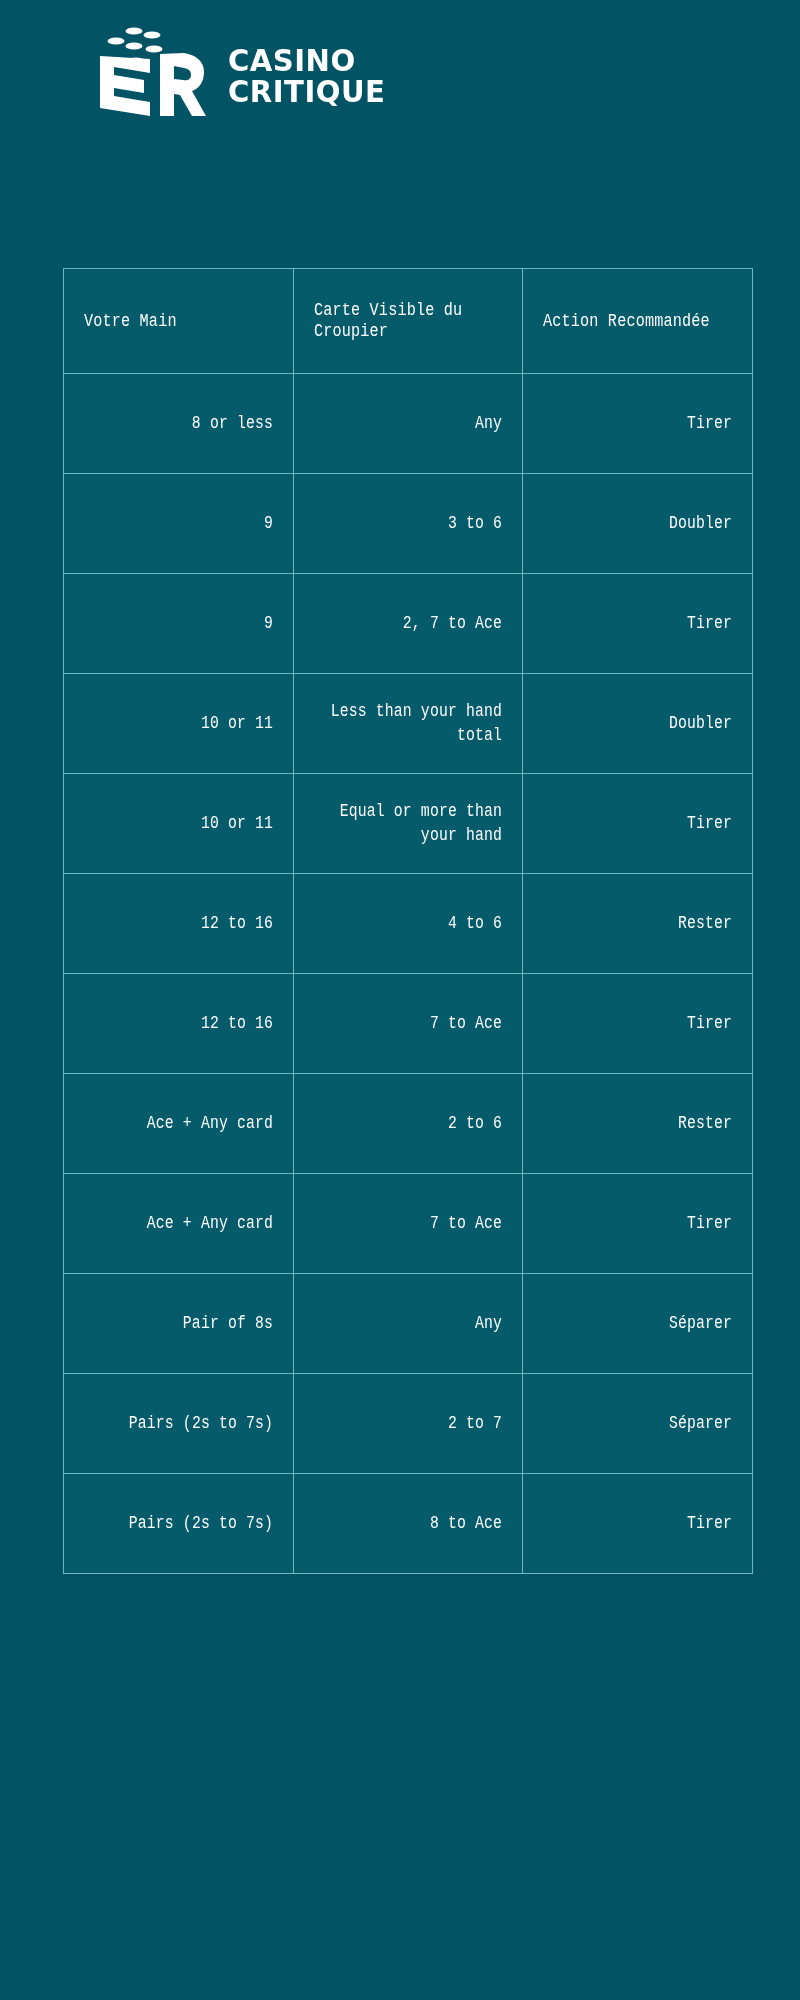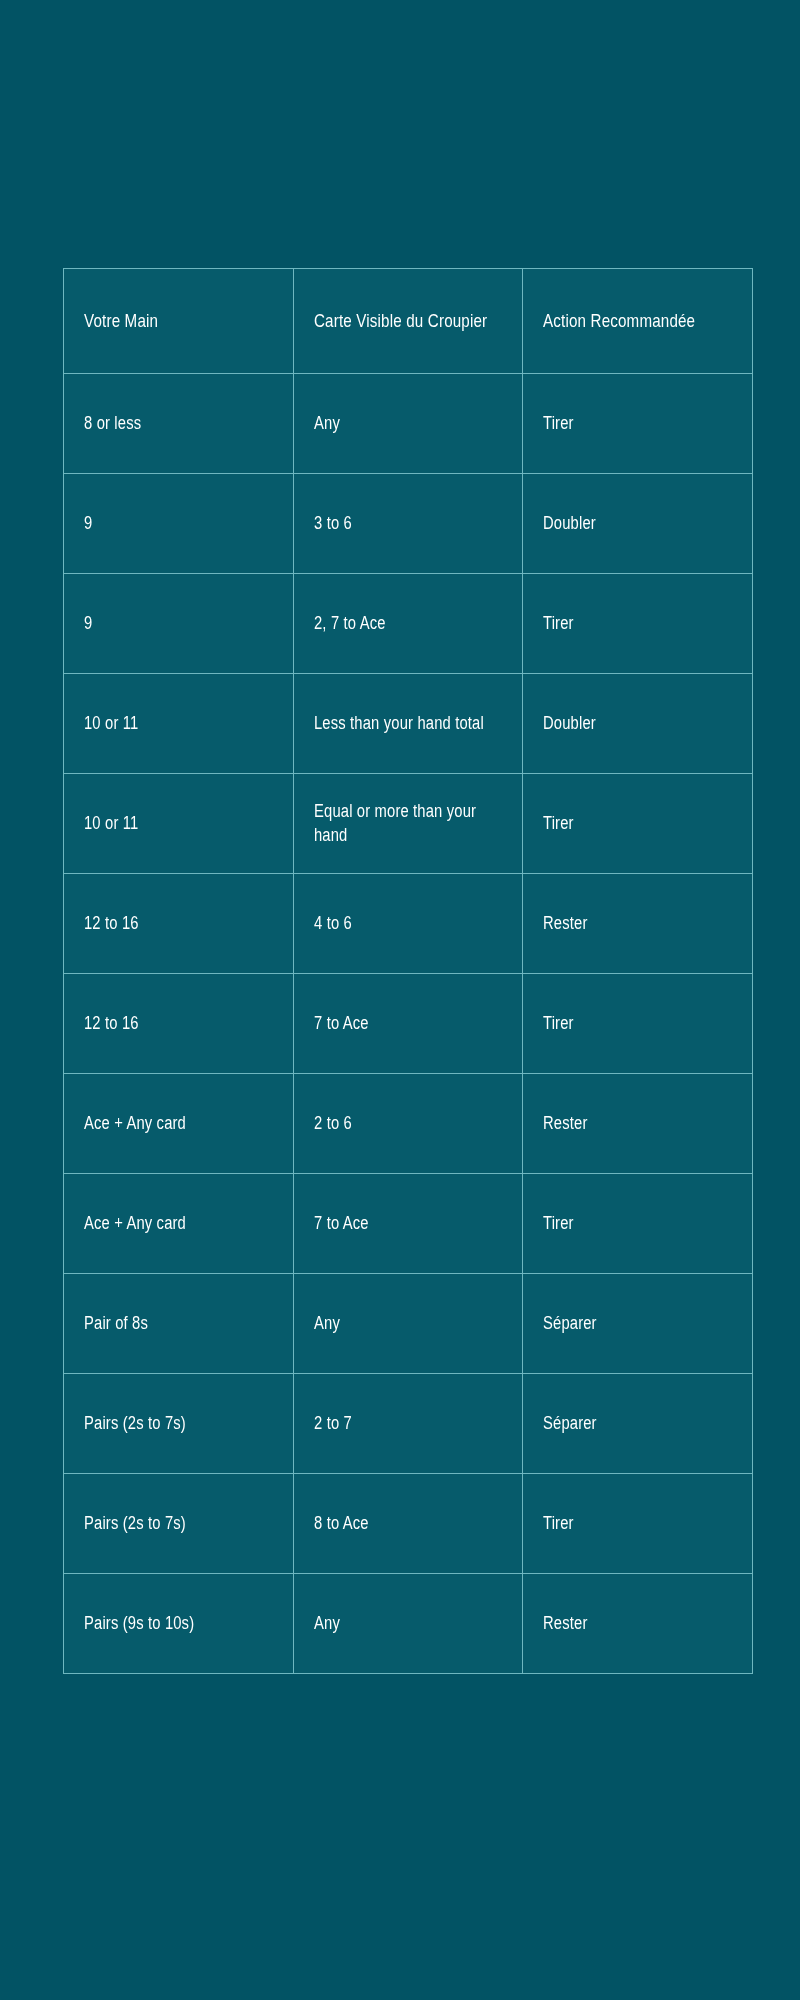--- a/index.html
+++ b/index.html
@@ -79,36 +79,37 @@
   table.strategy col.c3 { width: 230px; }
 
   table.strategy th,
   table.strategy td {
     border: 1px solid #6fb7c0;
     background: #065b6b;
     color: #ffffff;
     text-align: left;
     vertical-align: middle;
     padding: 0 20px;
-    font-family: Liberation Sans, sans-serif;
+    font-family: Liberation Mono, monospace;
     font-size: 18px;
     font-weight: normal;
     letter-spacing: 0.2px;
     transform-origin: left center;
   }
 
   table.strategy th {
     height: 104px;
     font-size: 18.5px;
     font-weight: normal;
   }
 
   table.strategy td {
     height: 99px;
     line-height: 1.28;
+    text-align: right;
   }
 
   .cell-inner {
     display: inline-block;
     transform: scaleX(0.82);
     transform-origin: left center;
     white-space: pre-line;
     width: 122%;
   }
   th .cell-inner { width: 122%; }
@@ -116,20 +117,45 @@
   
   .cell-inner.wrap {
     white-space: normal;
   }
 </style>
 </head>
 <body>
 
 <div class="page">
 
+  <div class="brand">
+    <div class="brand-mark">
+      <svg viewBox="0 0 118 92" width="118" height="92" aria-hidden="true">
+        <g fill="#ffffff">
+
+          <ellipse cx="46" cy="7" rx="8.5" ry="3.6"></ellipse>
+          <ellipse cx="64" cy="11" rx="8.5" ry="3.6"></ellipse>
+          <ellipse cx="28" cy="17" rx="8.5" ry="3.6"></ellipse>
+          <ellipse cx="46" cy="22" rx="8.5" ry="3.6"></ellipse>
+          <ellipse cx="66" cy="25" rx="8.5" ry="3.6"></ellipse>
+          <ellipse cx="48" cy="37" rx="8.5" ry="3.6"></ellipse>
+
+          <path d="M12 32 L12 84 L62 92 L62 78 L26 72 L26 64 L56 69 L56 56 L26 51 L26 43 L62 49 L62 35 Z"></path>
+
+          <path d="M72 30 L72 92 L86 92 L86 70 L92 71 L104 92 L118 92 L104 67
+                   C112 64 116 57 116 48 C116 37 108 31 96 29 Z
+                   M86 42 L96 44 C101 45 103 47 103 51 C103 55 100 57 95 56 L86 55 Z"></path>
+        </g>
+      </svg>
+    </div>
+    <div class="brand-text">
+      <span class="brand-line line1">CASINO</span>
+      <span class="brand-line line2">CRITIQUE</span>
+    </div>
+  </div>
 
   <div class="table-wrap">
     <table class="strategy">
       <colgroup>
         <col class="c1">
           <col class="c2">
           <col class="c3">
       </colgroup>
       <thead>
         <tr>
@@ -208,23 +234,18 @@
           <td><span class="cell-inner">2 to 7</span></td>
           <td><span class="cell-inner">Séparer</span></td>
         </tr>
 
         <tr>
           <td><span class="cell-inner">Pairs (2s to 7s)</span></td>
           <td><span class="cell-inner">8 to Ace</span></td>
           <td><span class="cell-inner">Tirer</span></td>
         </tr>
 
-        <tr>
-          <td><span class="cell-inner">Pairs (9s to 10s)</span></td>
-          <td><span class="cell-inner">Any</span></td>
-          <td><span class="cell-inner">Rester</span></td>
-        </tr>
 
       </tbody>
     </table>
   </div>
 
 </div>
 
 </body></html>

